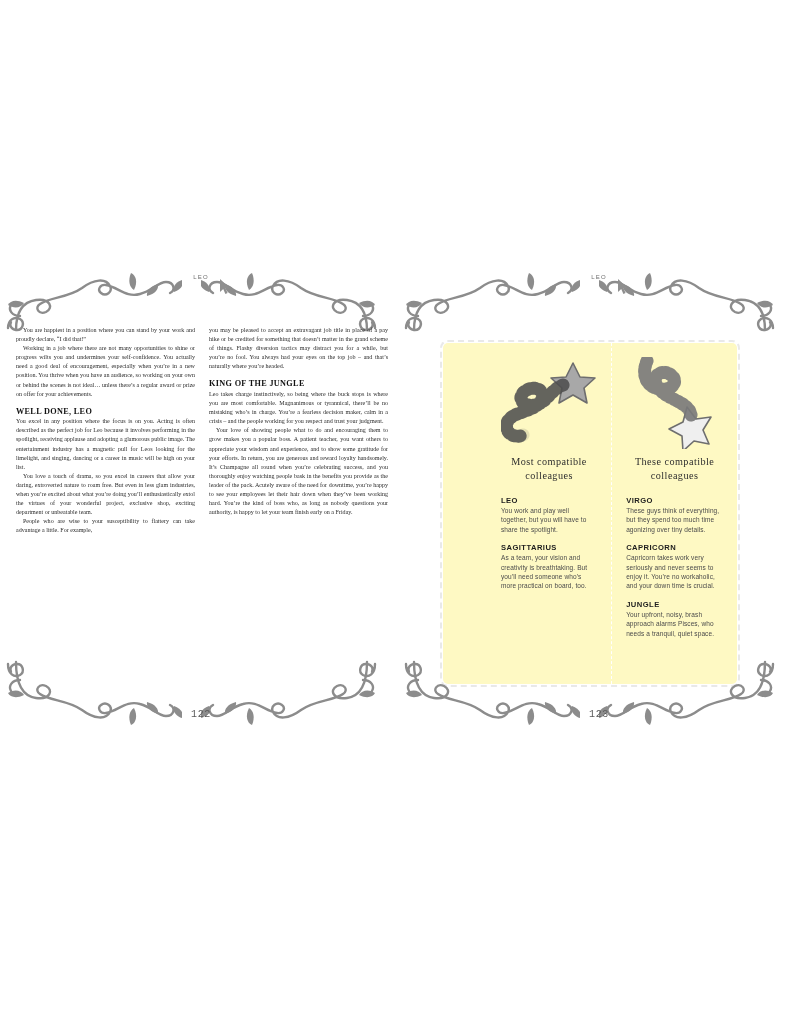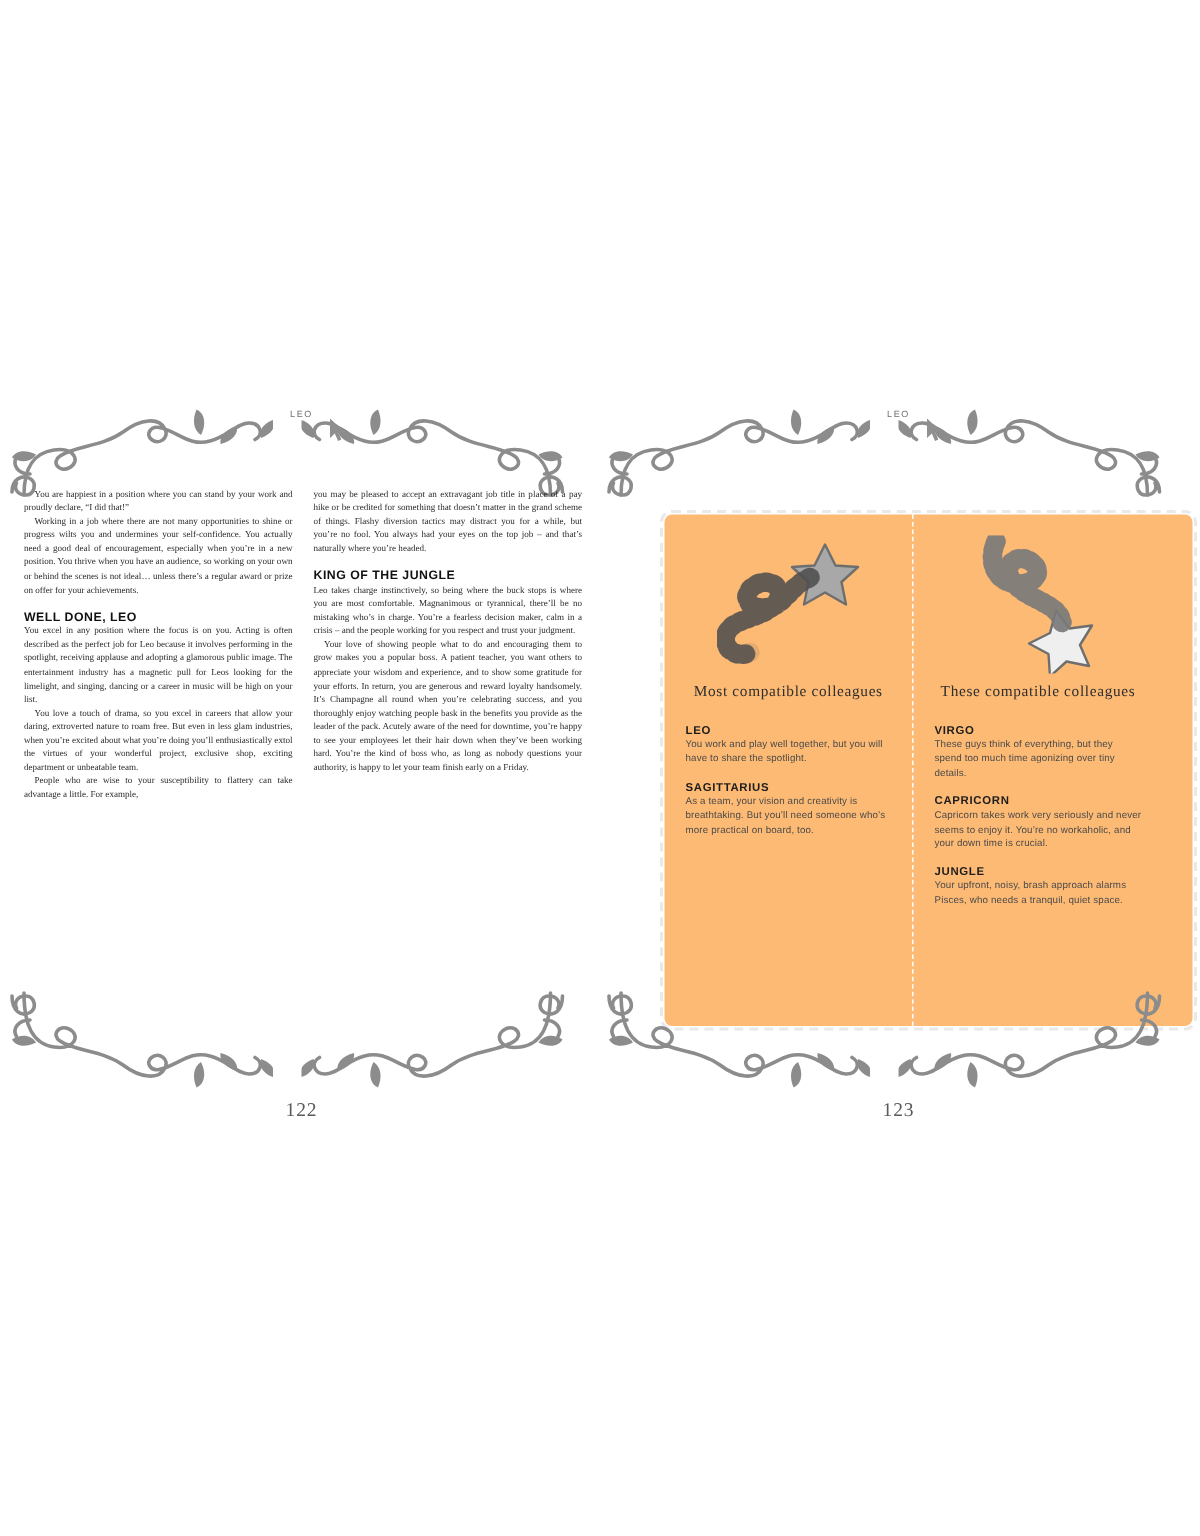--- a/index.html
+++ b/index.html
@@ -44,24 +44,24 @@
     top:16px; left:0; width:390px;
     text-align:center;
     font-family:"Liberation Sans", sans-serif;
     font-size:6px;
     letter-spacing:1.1px;
     color:#6f6f6f;
     z-index:3;
   }
   .folio{
     position:absolute;
-    top:474px; left:0; width:390px;
+    top:451px; left:0; width:390px;
     text-align:center;
-    font-family:Liberation Serif, serif;
-    font-size:13px;
+    font-family:Liberation Mono, monospace;
+    font-size:10px;
     letter-spacing:0.6px;
     color:#5a5a5a;
     z-index:3;
   }
 
   
   .cols{
     position:absolute;
     top:68px; left:10px;
     width:372px; height:360px;
@@ -74,36 +74,37 @@
     font-size:6.05px;
     line-height:9.1px;
     color:#2b2b2b;
     text-align:justify;
     text-indent:7px;
     font-family:"Liberation Serif", serif;
   }
   .col p.noindent{ text-indent:0; }
   .col h2{
     margin:8px 0 1.5px 0;
-    font-family:Liberation Sans, sans-serif;
+    font-family:Liberation Serif, serif;
     font-size:8.2px;
     font-weight:bold;
     letter-spacing:0.35px;
     color:#111;
   }
 
   
   .panel{
     position:absolute;
     left:39px; top:85px;
-    width:352px; height:341px;
-    background:#fdba74;
+    width:294px; height:341px;
+    background:#fef9c3;
     border-radius:5px;
     box-sizing:border-box;
     display:flex;
+    padding-left:44px;
   }
   .panel::before{
     content:"";
     position:absolute;
     left:-3px; top:-3px; right:-3px; bottom:-3px;
     border:2px dashed #e9e9e9;
     border-radius:8px;
     pointer-events:none;
   }
   .panel-half{

